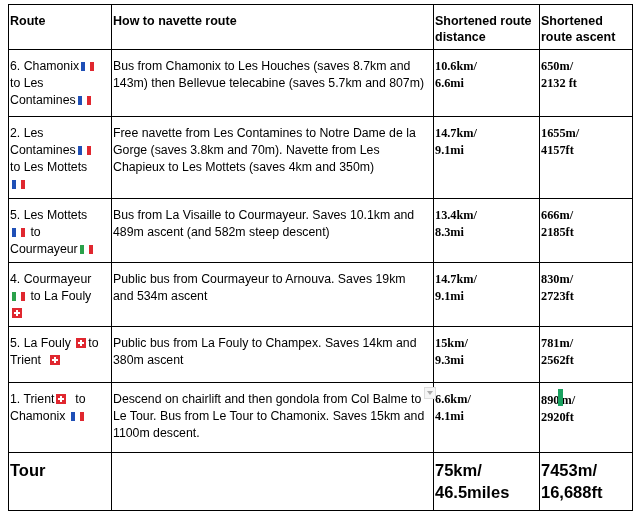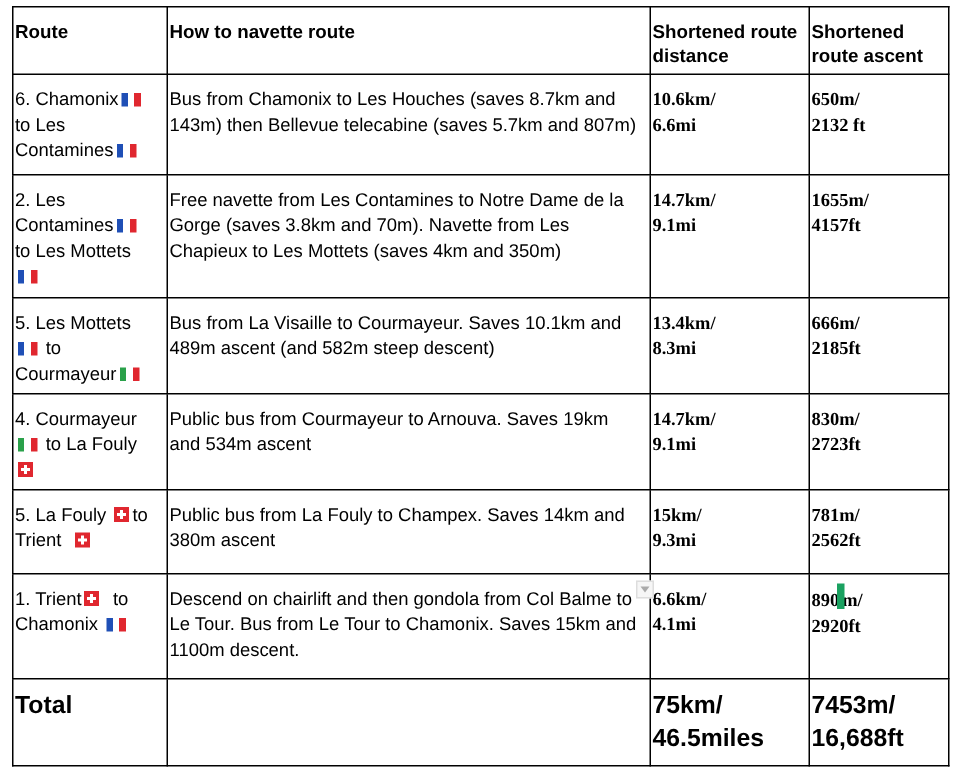--- a/index.html
+++ b/index.html
@@ -91,19 +91,19 @@
   <tr class="r6">
     <td><span>1. Trient</span><span class="flag flag-ch"></span>&nbsp; <span>to Chamonix</span> <span class="flag flag-fr"></span></td>
     <td>
           <div class="cellwrap"><span>Descend on chairlift and then gondola from Col Balme to Le Tour. Bus from Le Tour to Chamonix. Saves 15km and 1100m descent.</span><span class="dropdown-tri"></span></div>
         </td>
     <td class="num"><span>6.6km/</span><br><span>4.1mi</span></td>
     <td class="num"><span>890</span><span class="cursor"></span><span>m/</span><br><span>2920ft</span></td>
   </tr>
 
   <tr class="tot">
-    <td><span class="big">Total</span></td>
+    <td><span class="big">Tour</span></td>
     <td></td>
     <td><span class="big">75km/</span><br><span class="big">46.5miles</span></td>
     <td><span class="big">7453m/</span><br><span class="big">16,688ft</span></td>
   </tr>
 </tbody>
   </table>
 
 </body></html>

